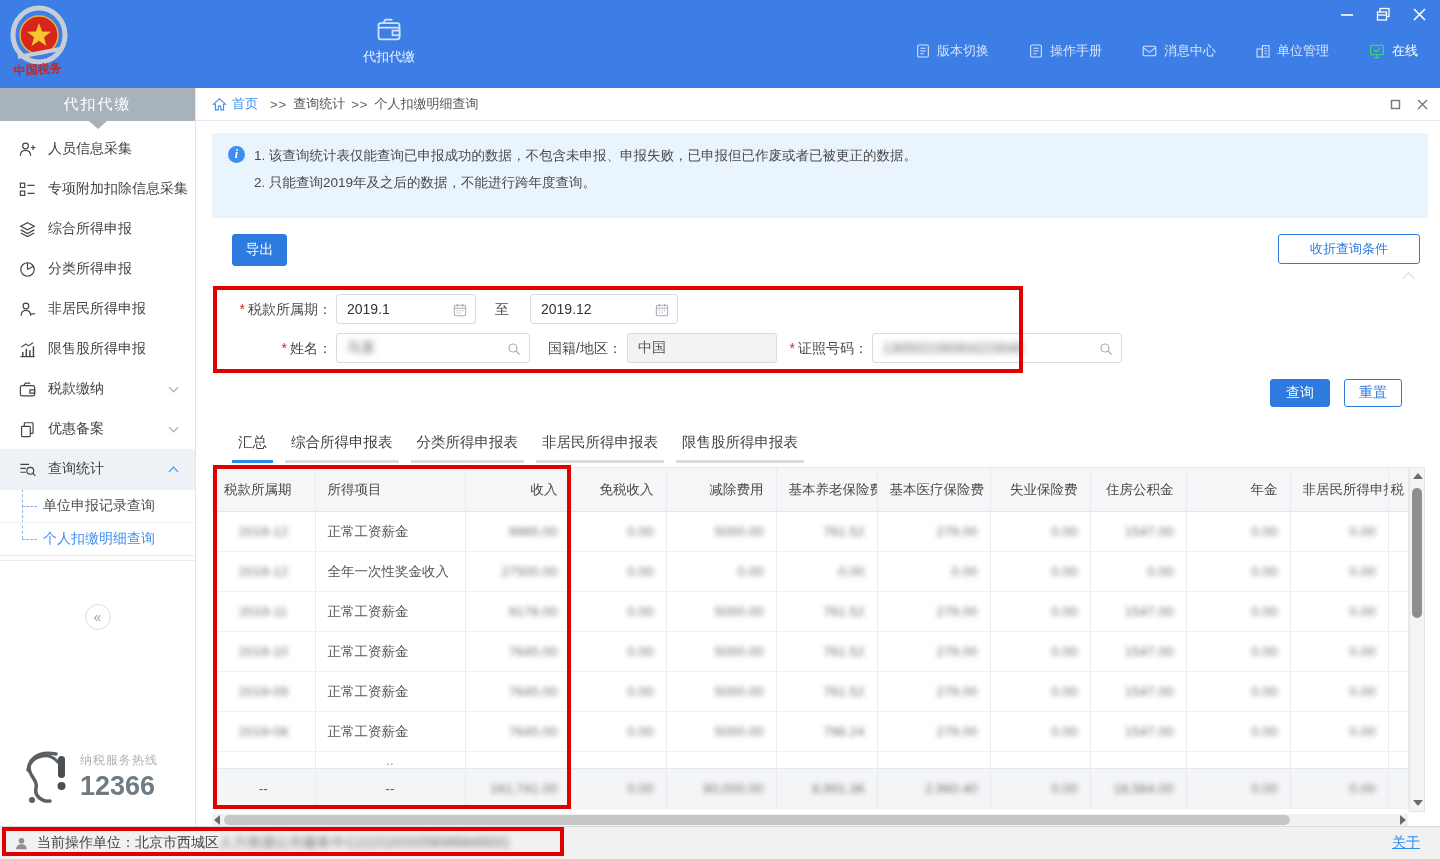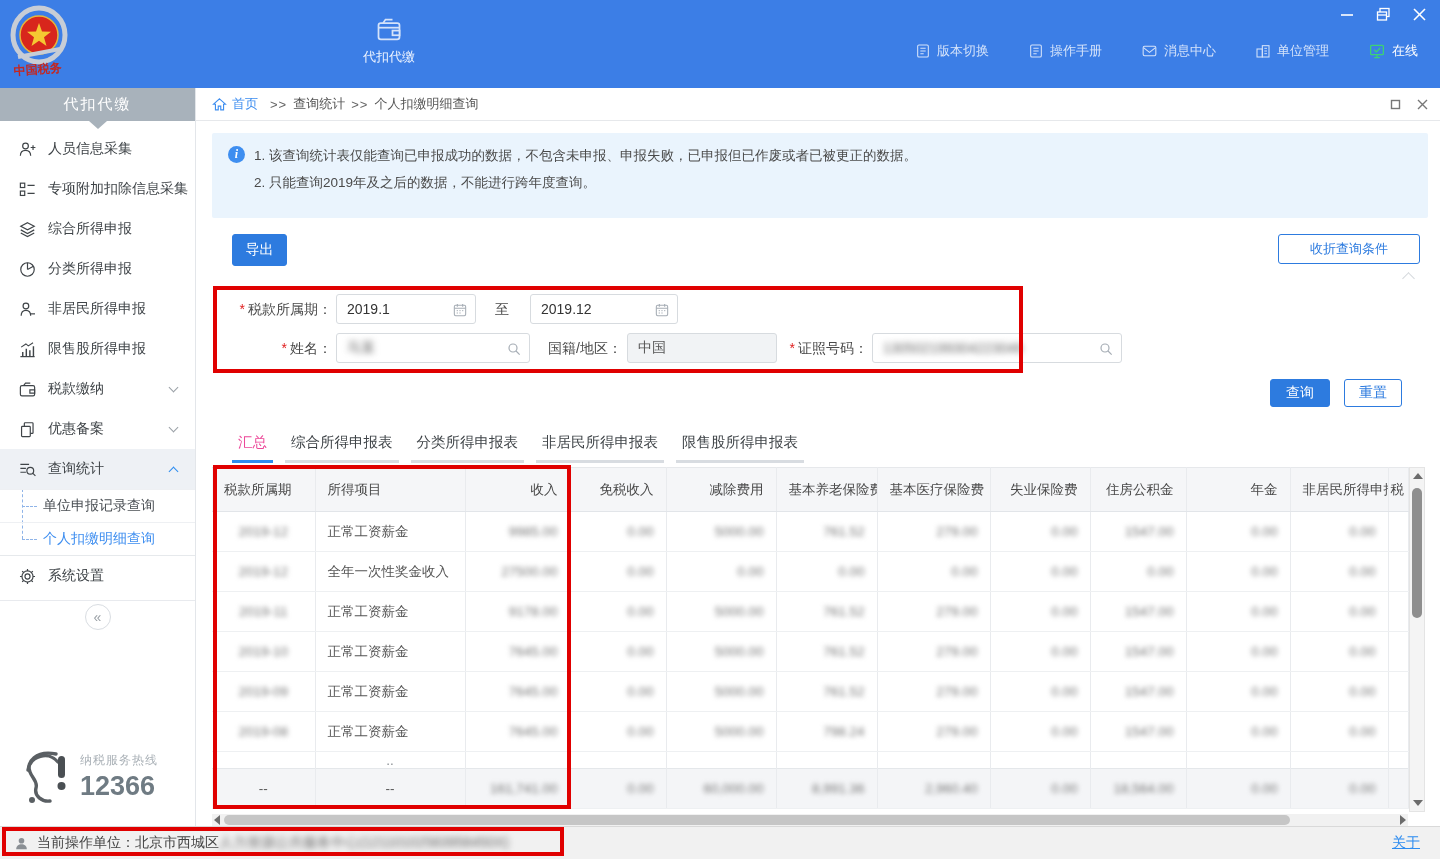--- a/index.html
+++ b/index.html
@@ -65,21 +65,21 @@
   .inputbox.disabled { background:#f1f3f5; color:#555; cursor:default; }
   .inputbox .tail-ic { position:absolute; right:7px; top:7px; width:16px; height:16px; }
   .bl { filter:blur(3px); color:#666; }
   .bl2 { filter:blur(2.5px); color:#777; }
 
   .query-btn { position:absolute; left:1270px; top:379px; width:60px; height:28px; }
   .reset-btn { position:absolute; left:1344px; top:379px; width:58px; height:28px; }
 
   .tabs { position:absolute; left:232px; top:428px; display:flex; gap:12px; }
   .tab { padding:5px 6px 8px; font-size:14.5px; color:#3f4448; border-bottom:3px solid #d8dce1; cursor:pointer; white-space:nowrap; }
-  .tab.active { color:#ec4899; border-bottom-color:#2d8cf0; }
+  .tab.active { color:#404040; border-bottom-color:#2d8cf0; }
 
   
   table.grid { position:absolute; left:212px; top:467px; width:1196px; border-collapse:collapse; table-layout:fixed; }
   .grid th, .grid td { border-right:1px solid #e9ebee; font-weight:normal; font-size:13.5px; overflow:hidden; white-space:nowrap; padding:0 12px; }
   .grid thead th { height:44px; background:#f5f6f8; color:#4a4a4a; border-top:1px solid #e6e8eb; border-bottom:1px solid #e2e5e9; }
   .grid tbody td { height:40px; border-bottom:1px solid #eef0f2; color:#555; background:#fff; }
   .grid .ta-l { text-align:left; } .grid .ta-r { text-align:right; } .grid .ta-c { text-align:center; }
   .grid tr.partial td { height:17px; border-bottom:none; color:#8a8f94; }
   .grid tr.total td { height:40px; background:#f4f5f7; border-top:1px solid #e4e7ea; color:#555; }
 
@@ -274,28 +274,20 @@
         <span>查询统计</span>
         <i class="chev up"></i>
       </div>
       <div class="sb-sub">
         <div class="sb-subitem">
           <span>单位申报记录查询</span>
         </div>
         <div class="sb-subitem active">
           <span>个人扣缴明细查询</span>
         </div>
-      </div>
-      <div class="sb-item">
-        <svg class="ic" viewBox="0 0 24 24">
-            <circle cx="12" cy="12" r="3.2" fill="none" stroke="#3f4448" stroke-width="1.5"></circle>
-            <circle cx="12" cy="12" r="7" fill="none" stroke="#3f4448" stroke-width="1.5"></circle>
-            <path d="M12 2.5 V5 M12 19 v2.5 M2.5 12 H5 M19 12 h2.5 M5.3 5.3 L7 7 M17 17 l1.7 1.7 M18.7 5.3 L17 7 M7 17 l-1.7 1.7" stroke="#3f4448" stroke-width="1.5"></path>
-          </svg>
-        <span>系统设置</span>
       </div>
       <div class="sb-divider"></div>
     </nav>
 
     <div class="collapse-btn">
       <span>«</span>
     </div>
 
     <div class="hotline">
       <svg width="56" height="58" viewBox="0 0 56 58">

